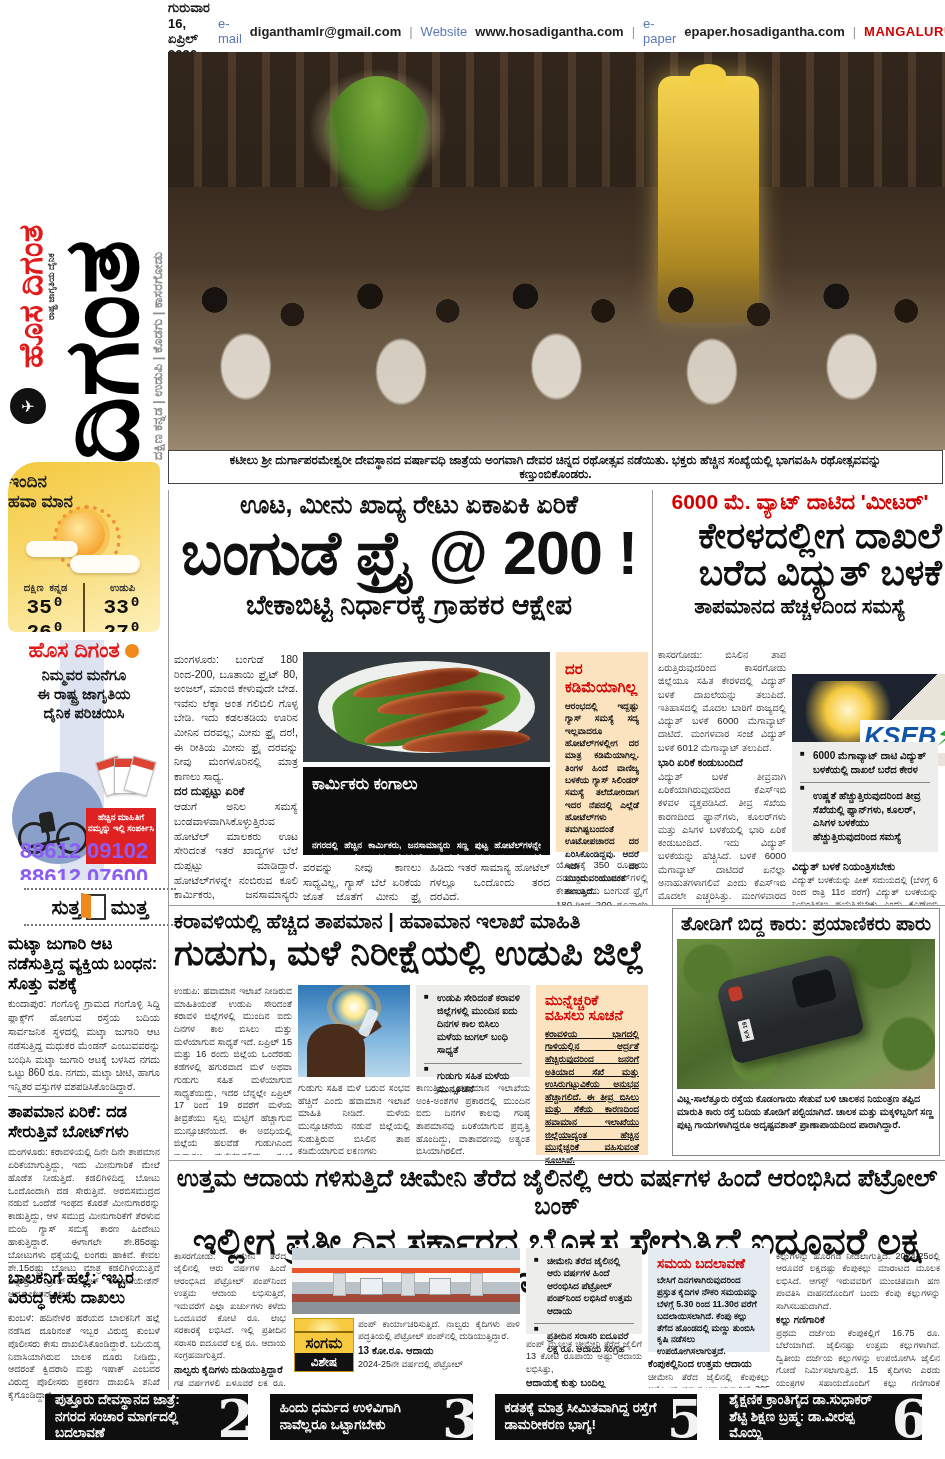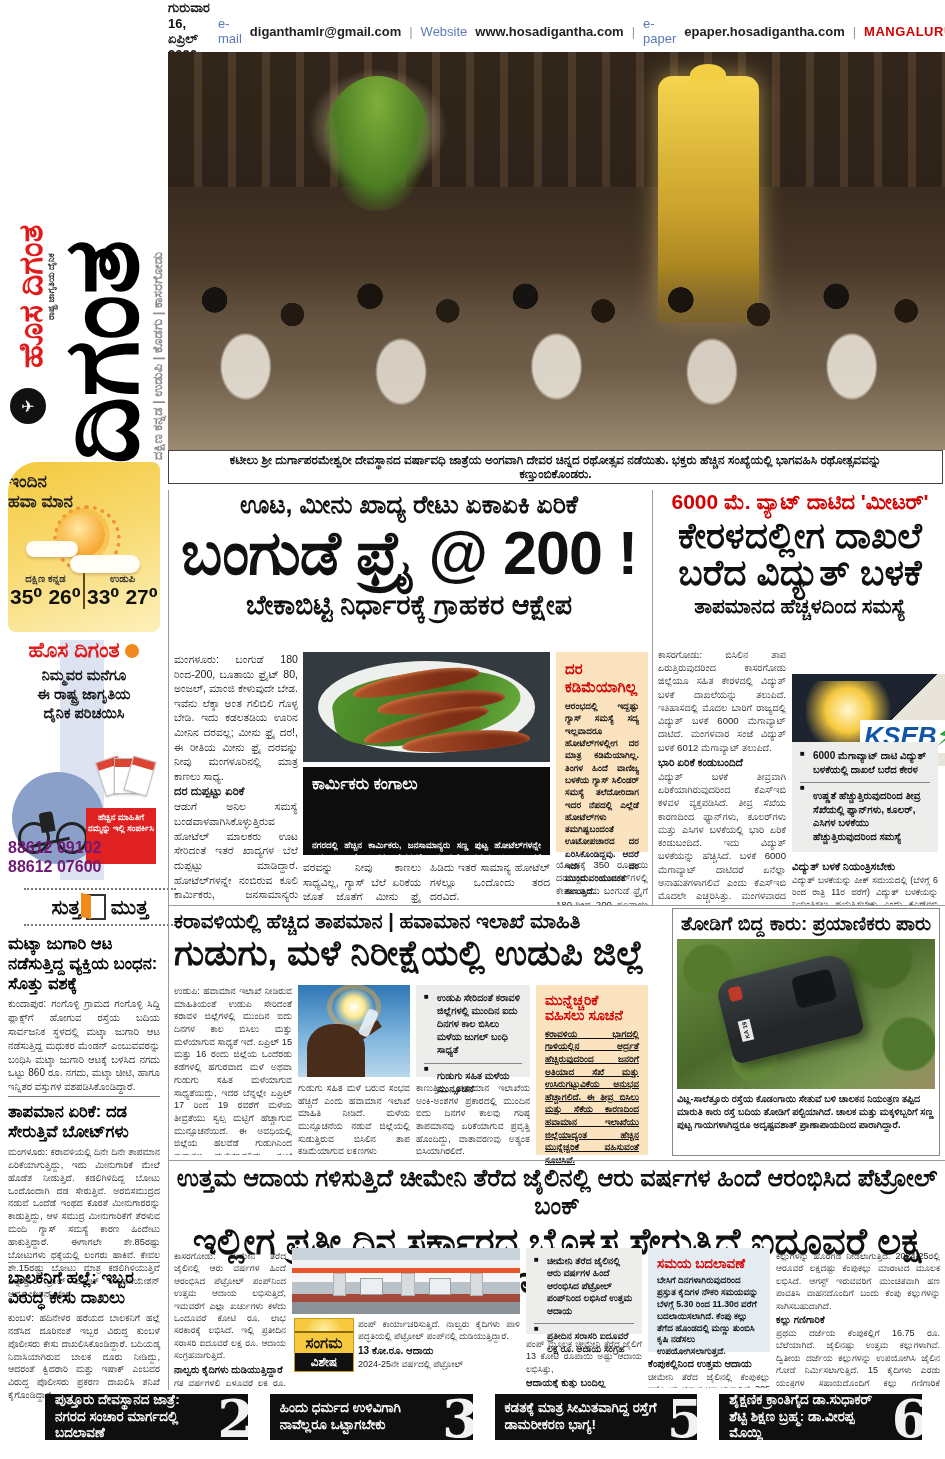--- a/index.html
+++ b/index.html
@@ -27,21 +27,21 @@
   #weather{left:8px;top:462px;width:152px;height:170px;border-radius:30px 8px 8px 8px;
            background:linear-gradient(160deg,#f4c93e 0%,#f8d96e 45%,#fdf0bb 100%);overflow:hidden;}
   #weather .wtitle{margin-top:10px;text-align:left;font-size:17px;font-weight:900;color:#222;line-height:1.15;}
   .sunwrap{position:relative;height:62px;}
   .sun{position:absolute;left:53px;top:2px;width:44px;height:44px;border-radius:50%;
        background:radial-gradient(circle at 40% 35%,#ffe9a0,#f7a832 70%);box-shadow:0 0 0 5px rgba(247,168,50,.45);}
   .ray{position:absolute;left:45px;top:-6px;width:60px;height:60px;border-radius:50%;border:4px dotted #f0903a;}
   .cloud{position:absolute;background:#fffdf5;border-radius:20px;box-shadow:0 2px 3px rgba(150,110,40,.35);}
   .c1{left:18px;top:30px;width:52px;height:16px;}
   .c2{left:62px;top:44px;width:70px;height:18px;}
-  #weather .temps{display:flex;}
+  #weather .temps{display:flex;margin-top:10px;font-family:Liberation Mono, monospace;}
   #weather .tcell{flex:1;text-align:center;}
   #weather .tcell+.tcell{border-left:2px solid #5a4a20;}
   #weather .place{font-size:10px;font-weight:900;color:#333;}
   #weather .tval{font-size:21px;font-weight:900;color:#111;}
   
   #ad{left:8px;top:640px;width:152px;height:240px;overflow:hidden;background:#fff;}
   #ad .band{position:absolute;left:52px;top:0;width:44px;height:100%;background:#dde3f0;}
   #ad .brand{position:relative;text-align:center;font-size:21px;font-weight:900;color:#e11b1b;line-height:.95;}
   #ad .brand .dot{display:inline-block;width:14px;height:14px;border-radius:50%;background:#f08a1d;vertical-align:middle;}
   #ad .lines{position:relative;text-align:center;font-size:14.5px;font-weight:900;color:#111;margin-top:6px;line-height:1.3;}
@@ -50,21 +50,21 @@
   .bike .w{position:absolute;bottom:0;width:26px;height:26px;border:3px solid #222;border-radius:50%;background:transparent;}
   .bike .w1{left:0;} .bike .w2{left:38px;}
   .bike .fr{position:absolute;left:12px;bottom:10px;width:40px;height:3px;background:#222;transform:rotate(-12deg);}
   .bike .man{position:absolute;left:22px;bottom:22px;width:14px;height:20px;background:#222;border-radius:4px 4px 0 0;transform:rotate(-10deg);}
   .papers{position:absolute;left:92px;top:118px;width:56px;height:46px;}
   .papers i{position:absolute;display:block;width:22px;height:34px;background:#fff;border:1px solid #bbb;box-shadow:0 1px 2px rgba(0,0,0,.2);}
   .papers i:before{content:"";display:block;height:8px;background:#d43;}
   .p1{left:0;transform:rotate(-18deg);} .p2{left:14px;transform:rotate(0deg);} .p3{left:28px;transform:rotate(16deg);}
   #ad .redbox{position:absolute;left:78px;top:168px;width:70px;height:52px;background:#e02121;color:#fff;
               font-size:8.5px;font-weight:bold;text-align:center;padding-top:4px;line-height:1.25;}
-  #ad .phones{position:absolute;left:0;top:198px;width:152px;text-align:left;font-size:16px;font-weight:900;color:#701a75;line-height:1.2;}
+  #ad .phones{position:absolute;left:0;top:198px;width:152px;text-align:center;font-size:22px;font-weight:900;color:#8b5cf6;line-height:1.2;}
   
   #around-head{left:24px;top:888px;width:152px;border-top:2px dotted #777;border-bottom:2px dotted #777;
                padding:4px 0;font-size:20px;font-weight:900;display:flex;align-items:center;justify-content:center;gap:5px;}
   .door{width:16px;height:22px;border:2px solid #333;position:relative;background:#fff;}
   .door:before{content:"";position:absolute;left:-7px;top:-2px;width:10px;height:24px;background:#f08a1d;transform:skewY(14deg);}
   .l-head{font-size:16.5px;font-weight:900;line-height:1.2;color:#000;}
   .l-body{font-size:10px;line-height:1.38;text-align:justify;color:#222;margin-top:4px;}
   
   #caption{left:168px;top:450px;width:775px;height:34px;border:1px solid #444;display:flex;align-items:center;justify-content:center;
            font-size:12px;font-weight:bold;text-align:center;padding:0 24px;box-sizing:border-box;}
@@ -284,21 +284,21 @@
     <div class="ot">ದರ ಕಡಿಮೆಯಾಗಿಲ್ಲ</div>
     <div class="ob" style="font-size:8.8px;">ಆರಂಭದಲ್ಲಿ ಇದ್ದಷ್ಟು ಗ್ಯಾಸ್ ಸಮಸ್ಯೆ ಸದ್ಯ ಇಲ್ಲವಾದರೂ ಹೋಟೆಲ್‌ಗಳಲ್ಲೀಗ ದರ ಮಾತ್ರ ಕಡಿಮೆಯಾಗಿಲ್ಲ. ತಿಂಗಳ ಹಿಂದೆ ವಾಣಿಜ್ಯ ಬಳಕೆಯ ಗ್ಯಾಸ್ ಸಿಲಿಂಡರ್ ಸಮಸ್ಯೆ ತಲೆದೋರಿದಾಗ ಇದರ ನೆಪದಲ್ಲಿ ಎಲ್ಲೆಡೆ ಹೋಟೆಲ್‌ಗಳು ತಮಗಿಷ್ಟಬಂದಂತೆ ಊಟೋಪಚಾರದ ದರ ಏರಿಸಿಕೊಂಡಿದ್ದವು. ಆದರೆ ಇದೇ ದರ ಮುಂದುವರಿಯುವಂತೆ ಕಾಣುತ್ತಿದೆ.</div>
   </div>
   <div class="abs" style="left:556px;top:858px;width:92px;height:48px;overflow:hidden;">
     <div class="body" style="font-size:9.6px">ಯೊಂದಕ್ಕೆ 350 ರೂಪಾಯಿ ದರವಿದ್ದರೆ ಹೋಟೆಲ್‌ಗಳಲ್ಲಿ ಕೇವಲ ಒಂದು ಬಂಗುಡೆ ಫ್ರೈಗೆ 180-ರಿಂದ 200 ರೂಪಾಯಿ ಪಾವತಿಸಬೇಕಾಗುತ್ತಿದೆ. ಈ ದರ ಮಾತ್ರ ಗ್ರಾಹಕರ ತಲೆಮೇಲೆ ನೇರವಾಗಿ ಹೊಡೆದಂತಿದೆ.</div>
   </div>
 
   <div class="vline" style="left:652px;top:490px;height:415px;"></div>
   <div class="abs" style="left:658px;top:490px;width:284px;">
     <div class="kicker redk" style="font-size:21px;">6000 ಮೆ. ವ್ಯಾಟ್ ದಾಟಿದ 'ಮೀಟರ್'</div>
-    <div class="headline" style="font-size:36px;margin-top:4px;letter-spacing:0;">
+    <div class="headline" style="font-size:36px;margin-top:4px;letter-spacing:0;text-align:right;">
       <div>ಕೇರಳದಲ್ಲೀಗ ದಾಖಲೆ</div>
       <div>ಬರೆದ ವಿದ್ಯುತ್ ಬಳಕೆ</div>
     </div>
     <div class="subhead-c" style="font-size:20px;margin-top:4px;">ತಾಪಮಾನದ ಹೆಚ್ಚಳದಿಂದ ಸಮಸ್ಯೆ</div>
   </div>
   <div class="abs" style="left:658px;top:648px;width:128px;height:258px;overflow:hidden;">
     <div class="body" style="font-size:9.6px">ಕಾಸರಗೋಡು: ಬಿಸಿಲಿನ ತಾಪ ಏರುತ್ತಿರುವುದರಿಂದ ಕಾಸರಗೋಡು ಜಿಲ್ಲೆಯೂ ಸಹಿತ ಕೇರಳದಲ್ಲಿ ವಿದ್ಯುತ್ ಬಳಕೆ ದಾಖಲೆಯನ್ನು ತಲುಪಿದೆ. ಇತಿಹಾಸದಲ್ಲಿ ಮೊದಲ ಬಾರಿಗೆ ರಾಜ್ಯದಲ್ಲಿ ವಿದ್ಯುತ್ ಬಳಕೆ 6000 ಮೆಗಾವ್ಯಾಟ್ ದಾಟಿದೆ. ಮಂಗಳವಾರ ಸಂಜೆ ವಿದ್ಯುತ್ ಬಳಕೆ 6012 ಮೆಗಾವ್ಯಾಟ್ ತಲುಪಿದೆ.</div>
     <div class="bsub" style="font-size:10.5px">ಭಾರಿ ಏರಿಕೆ ಕಂಡುಬಂದಿದೆ</div>
     <div class="body" style="font-size:9.6px">ವಿದ್ಯುತ್ ಬಳಕೆ ತೀವ್ರವಾಗಿ ಏರಿಕೆಯಾಗಿರುವುದರಿಂದ ಕೆಎಸ್‌ಇಬಿ ಕಳವಳ ವ್ಯಕ್ತಪಡಿಸಿದೆ. ತೀವ್ರ ಸೆಖೆಯ ಕಾರಣದಿಂದ ಫ್ಯಾನ್‌ಗಳು, ಕೂಲರ್‌ಗಳು ಮತ್ತು ಎಸಿಗಳ ಬಳಕೆಯಲ್ಲಿ ಭಾರಿ ಏರಿಕೆ ಕಂಡುಬಂದಿದೆ. ಇದು ವಿದ್ಯುತ್ ಬಳಕೆಯನ್ನು ಹೆಚ್ಚಿಸಿದೆ. ಬಳಕೆ 6000 ಮೆಗಾವ್ಯಾಟ್ ದಾಟಿದರೆ ಏನೆಲ್ಲಾ ಅನಾಹುತಗಳಾಗಲಿವೆ ಎಂದು ಕೆಎಸ್‌ಇಬಿ ಮೊದಲೇ ಎಚ್ಚರಿಸಿತ್ತು. ಮಂಗಳವಾರದ ಒಟ್ಟು ವಿದ್ಯುತ್ ಬಳಕೆ 112.52 ಮಿಲಿಯನ್ ಯೂನಿಟ್‌ಗಳು. ಏಪ್ರಿಲ್‌ನಲ್ಲಿ ಅತೀ ಹೆಚ್ಚು ವಿದ್ಯುತ್ ಬಳಕೆ ಮಂಗಳವಾರ ದಾಖಲಾಗಿದೆ. ಇದು ದೇಶೀಯ ಉತ್ಪಾದನೆಯನ್ನು ಹೆಚ್ಚಿಸುತ್ತದೆ ಎಂದು ಕೆಎಸ್‌ಇಬಿ ಅಭಿಪ್ರಾಯಪಟ್ಟಿದೆ.</div>
   </div>

